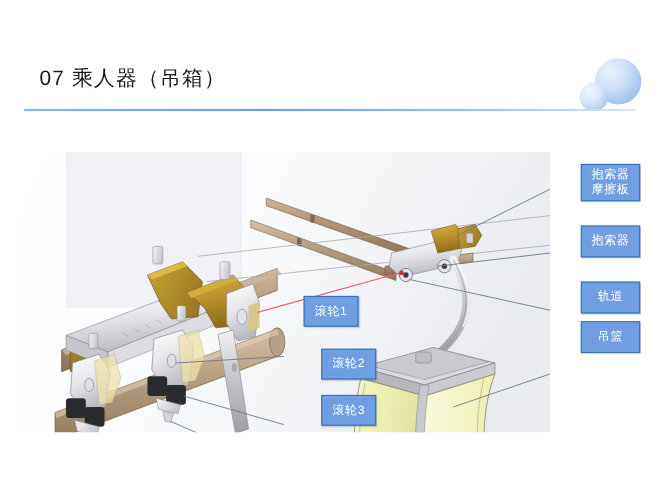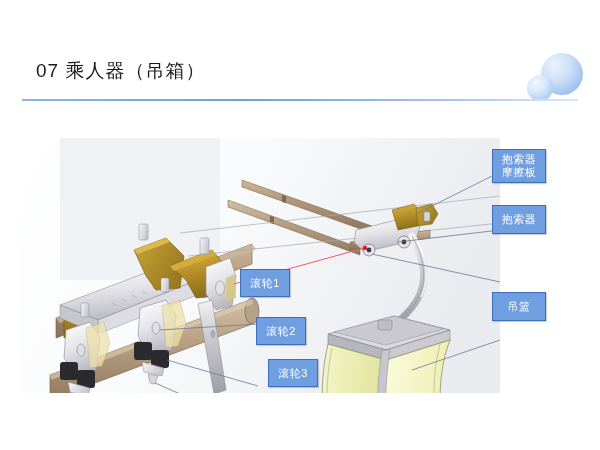--- a/index.html
+++ b/index.html
@@ -45,20 +45,21 @@
     position:absolute;
     background:#6f9fe0;
     border:1.3px solid #3d6ebc;
     color:#ffffff;
     font-size:11px;
     line-height:13px;
     text-align:left;
     display:flex;align-items:center;justify-content:center;
     box-shadow:1px 1px 1px rgba(0,0,0,.18);
     letter-spacing:.5px;
+    margin-left:36px;
   }
   .lbl span{display:block;}
 </style>
 </head>
 <body>
 
 <div class="slide">
 
   <div class="deco-big"></div>
   <div class="deco-small"></div>
@@ -267,28 +268,31 @@
     </g>
   </svg>
   </div>
 
   <div class="lbl" style="left:240px;top:269px;width:48px;height:26px;">
     <span>滚轮1</span>
   </div>
   <div class="lbl" style="left:256px;top:317px;width:48px;height:26px;">
     <span>滚轮2</span>
   </div>
-  <div class="lbl" style="left:268px;top:359px;width:48px;height:26px;">
+  <div class="lbl" style="left:256px;top:359px;width:48px;height:26px;">
     <span>滚轮3</span>
   </div>
 
   <div class="lbl" style="left:492px;top:149px;width:52px;height:32px;flex-direction:column;">
     <span>抱索器</span>
     <span>摩擦板</span>
   </div>
   <div class="lbl" style="left:492px;top:205px;width:52px;height:27px;">
     <span>抱索器</span>
   </div>
+  <div class="lbl" style="left:492px;top:256px;width:52px;height:27px;">
+    <span>轨道</span>
+  </div>
   <div class="lbl" style="left:492px;top:292px;width:52px;height:27px;">
     <span>吊篮</span>
   </div>
 
 </div>
 
 </body></html>

